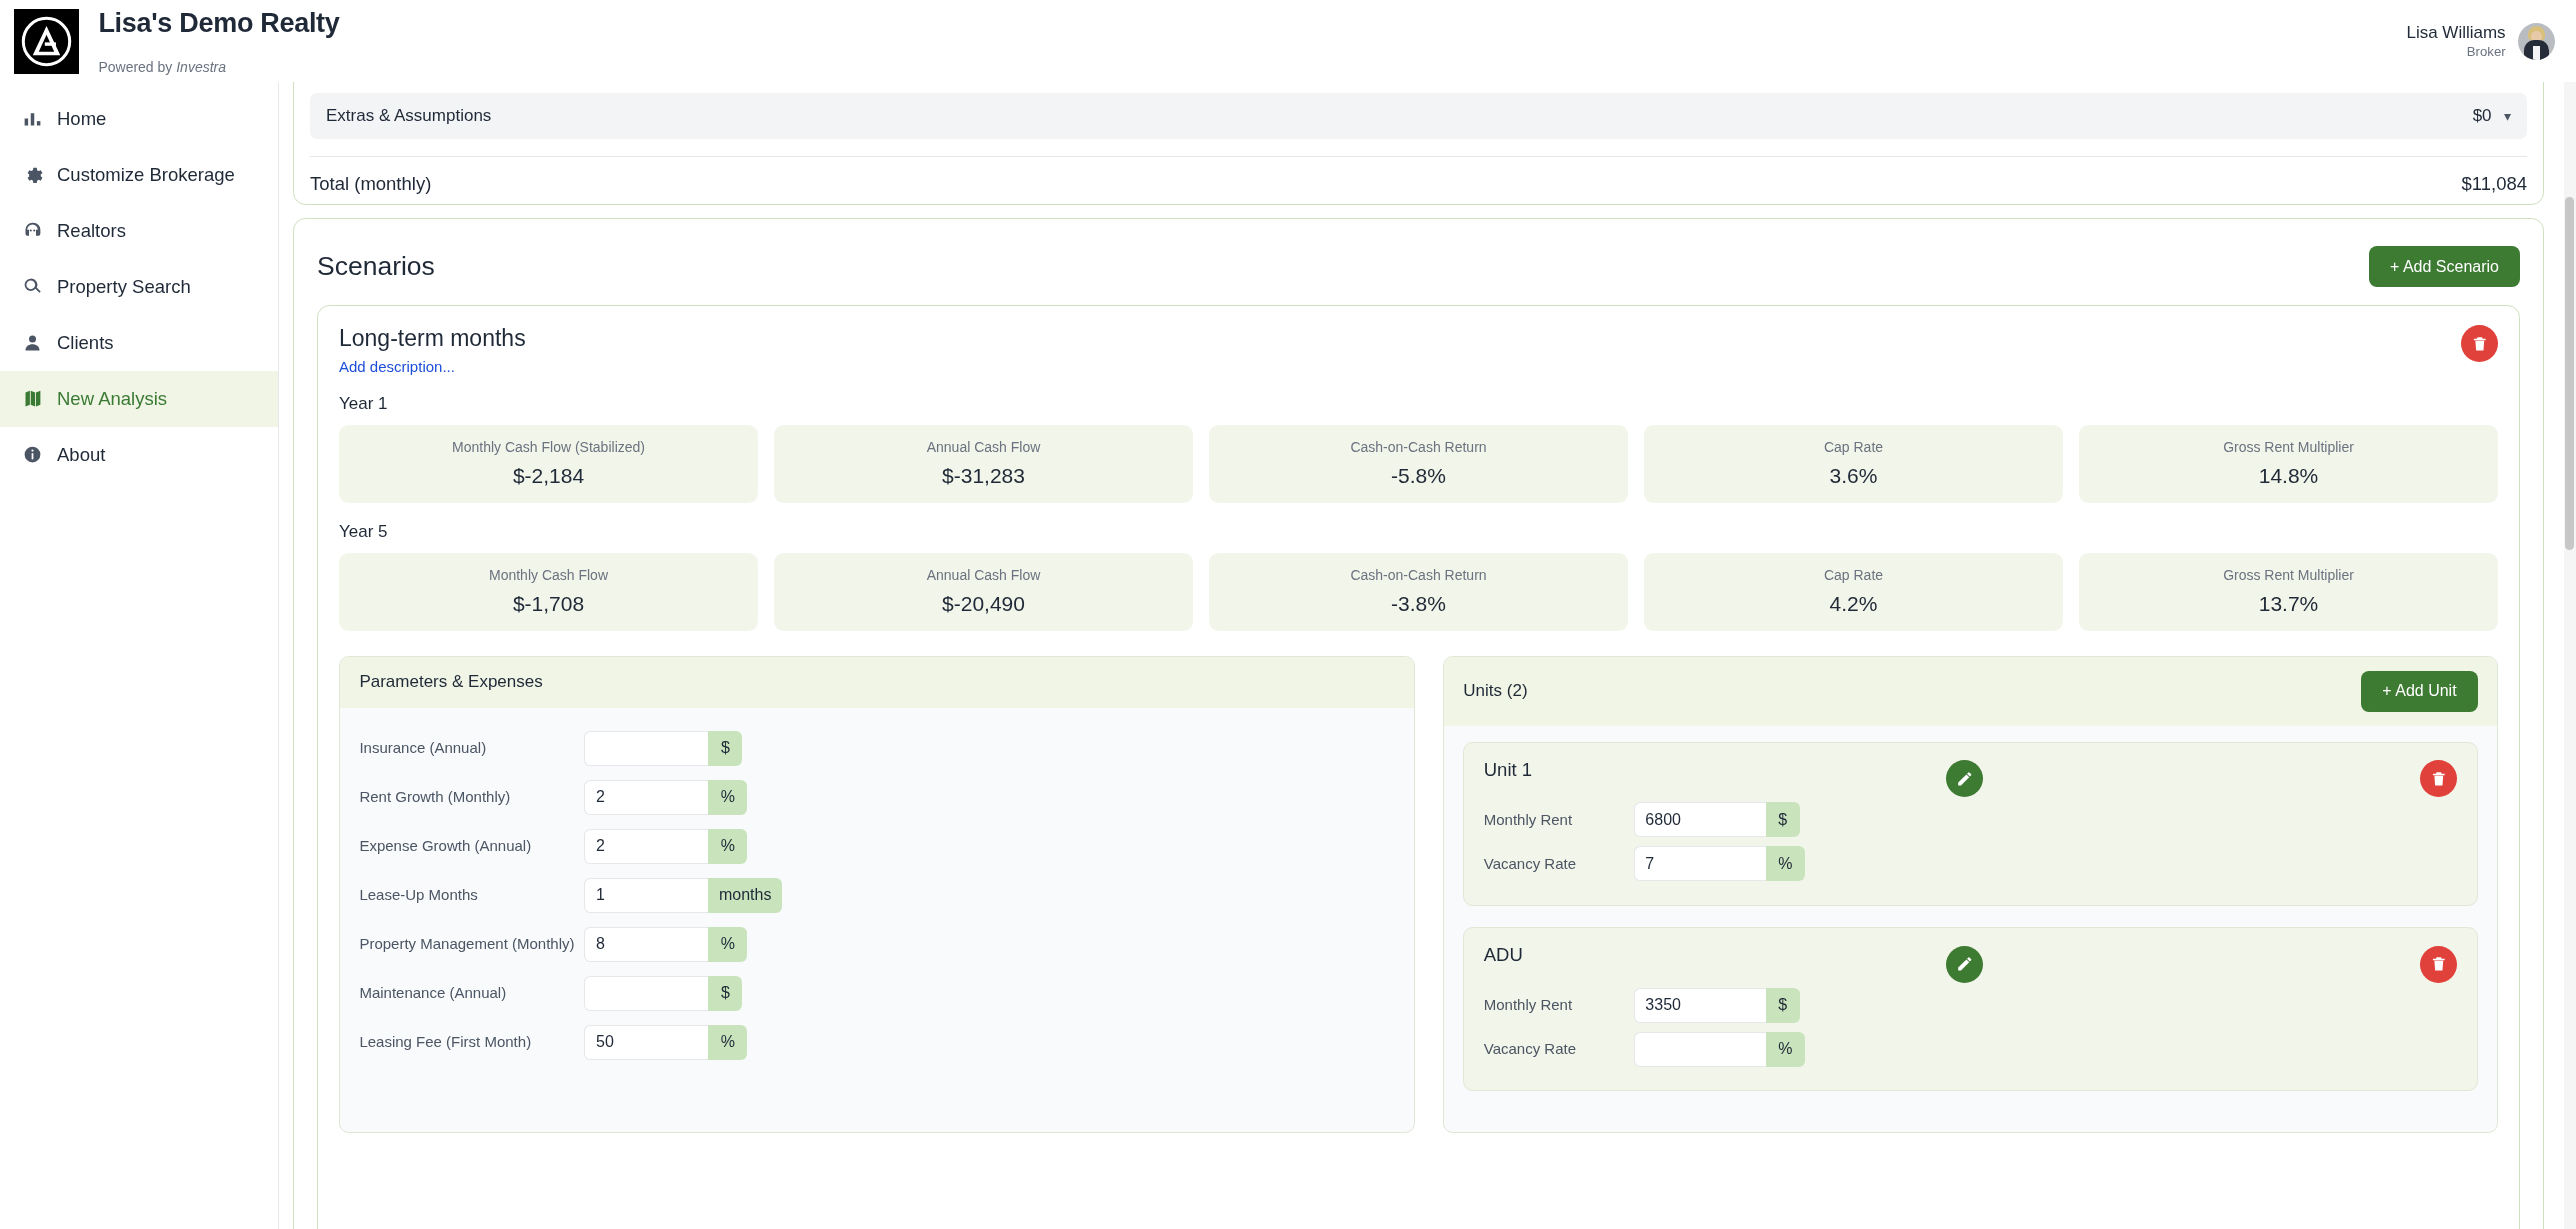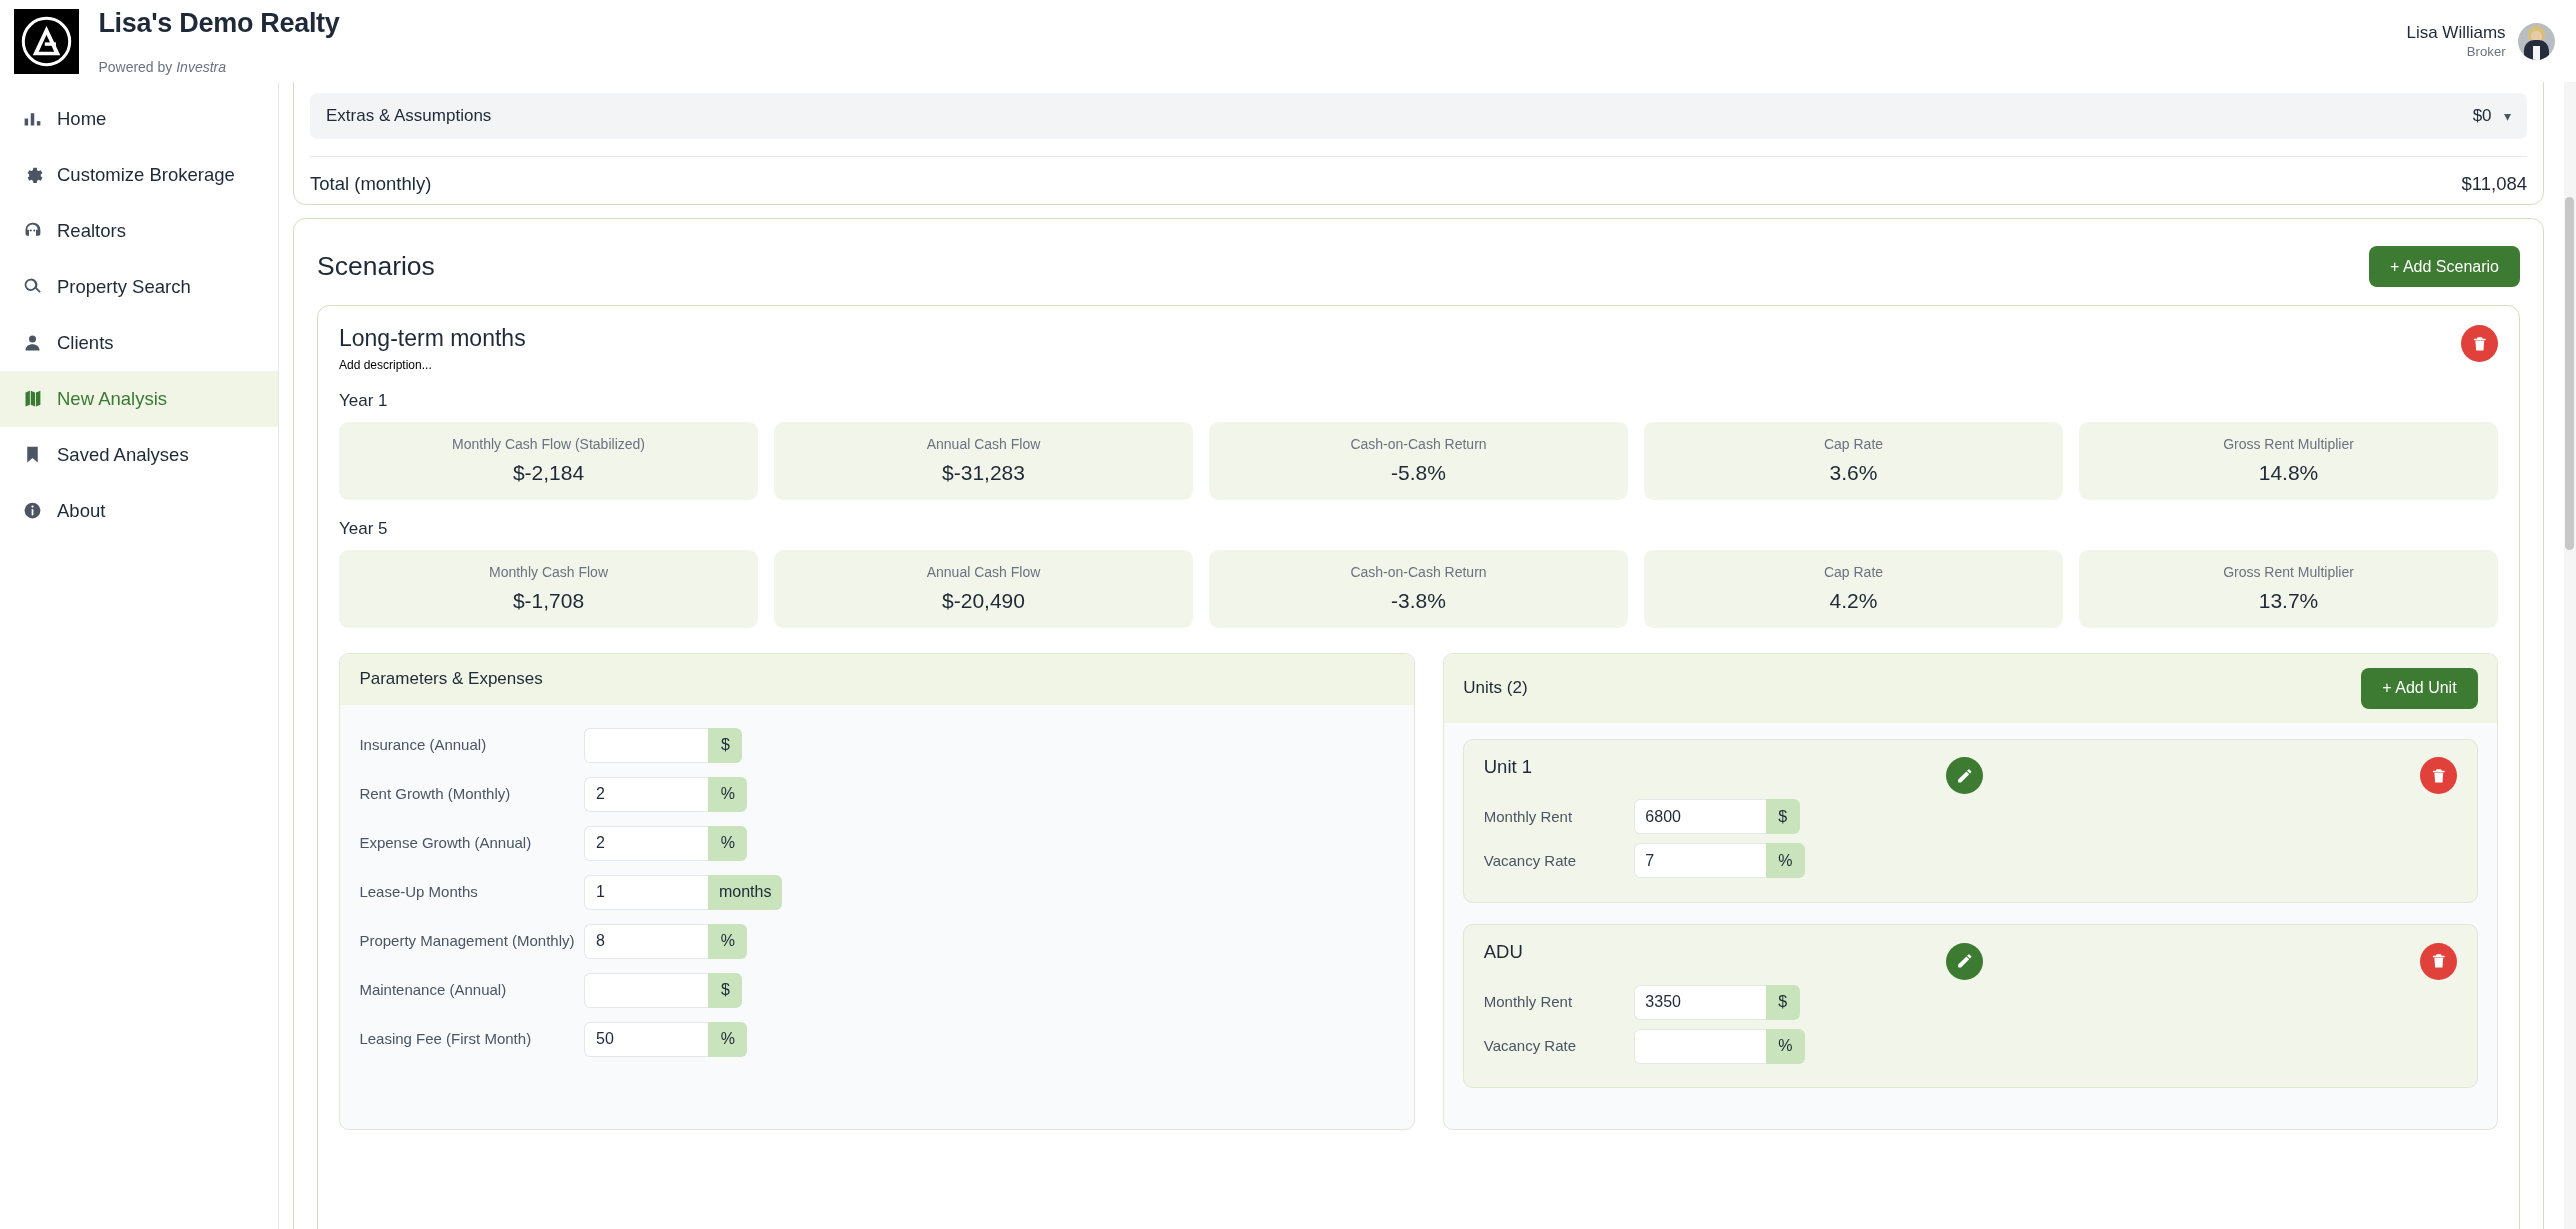--- a/index.html
+++ b/index.html
@@ -94,21 +94,21 @@
     font-family: "Liberation Sans", sans-serif; white-space: nowrap;
   }
 
   
   .scenario {
     margin-top: 14px; border: 0.9px solid #cfe0c0; border-radius: 12.4px;
     background: #fff; padding: 19.4px 21px 21px 21px; position: relative;
     height: 942px;
   }
   .scenario-name { font-size: 23px; color: #1f2937; }
-  .scenario-desc { font-size: 12px; color: #000000; margin-top: 5.3px; }
+  .scenario-desc { font-size: 15px; color: #1d4ed8; margin-top: 5.3px; }
   .icon-btn {
     width: 37px; height: 37px; border-radius: 50%; border: none; cursor: pointer;
     display: flex; align-items: center; justify-content: center;
   }
   .icon-btn.red { background: #e0413a; }
   .icon-btn.green { background: #3d7a32; }
   .icon-btn svg { width: 17.6px; height: 17.6px; fill: #fff; }
   .scenario-del { position: absolute; top: 19.4px; right: 21px; }
 
   .year-label { font-size: 17px; color: #1f2937; margin-top: 19.4px; margin-bottom: 10.6px; }
@@ -241,28 +241,20 @@
       </span>
     <span>Clients</span>
   </div>
   <div class="nav-item active">
     <span class="ico">
         <svg viewBox="0 0 24 24">
           <path d="M4 5l5-2v16l-5 2zm6-2l5 2v16l-5-2zm6 2l5-2v16l-5 2z"></path>
         </svg>
       </span>
     <span>New Analysis</span>
-  </div>
-  <div class="nav-item">
-    <span class="ico">
-        <svg viewBox="0 0 24 24">
-          <path d="M6 3h12v18l-6-5-6 5z"></path>
-        </svg>
-      </span>
-    <span>Saved Analyses</span>
   </div>
   <div class="nav-item">
     <span class="ico">
         <svg viewBox="0 0 24 24">
           <circle cx="12" cy="12" r="9"></circle>
           <rect x="11" y="10.5" width="2" height="7" fill="#fff"></rect>
           <circle cx="12" cy="7.5" r="1.3" fill="#fff"></circle>
         </svg>
       </span>
     <span>About</span>

